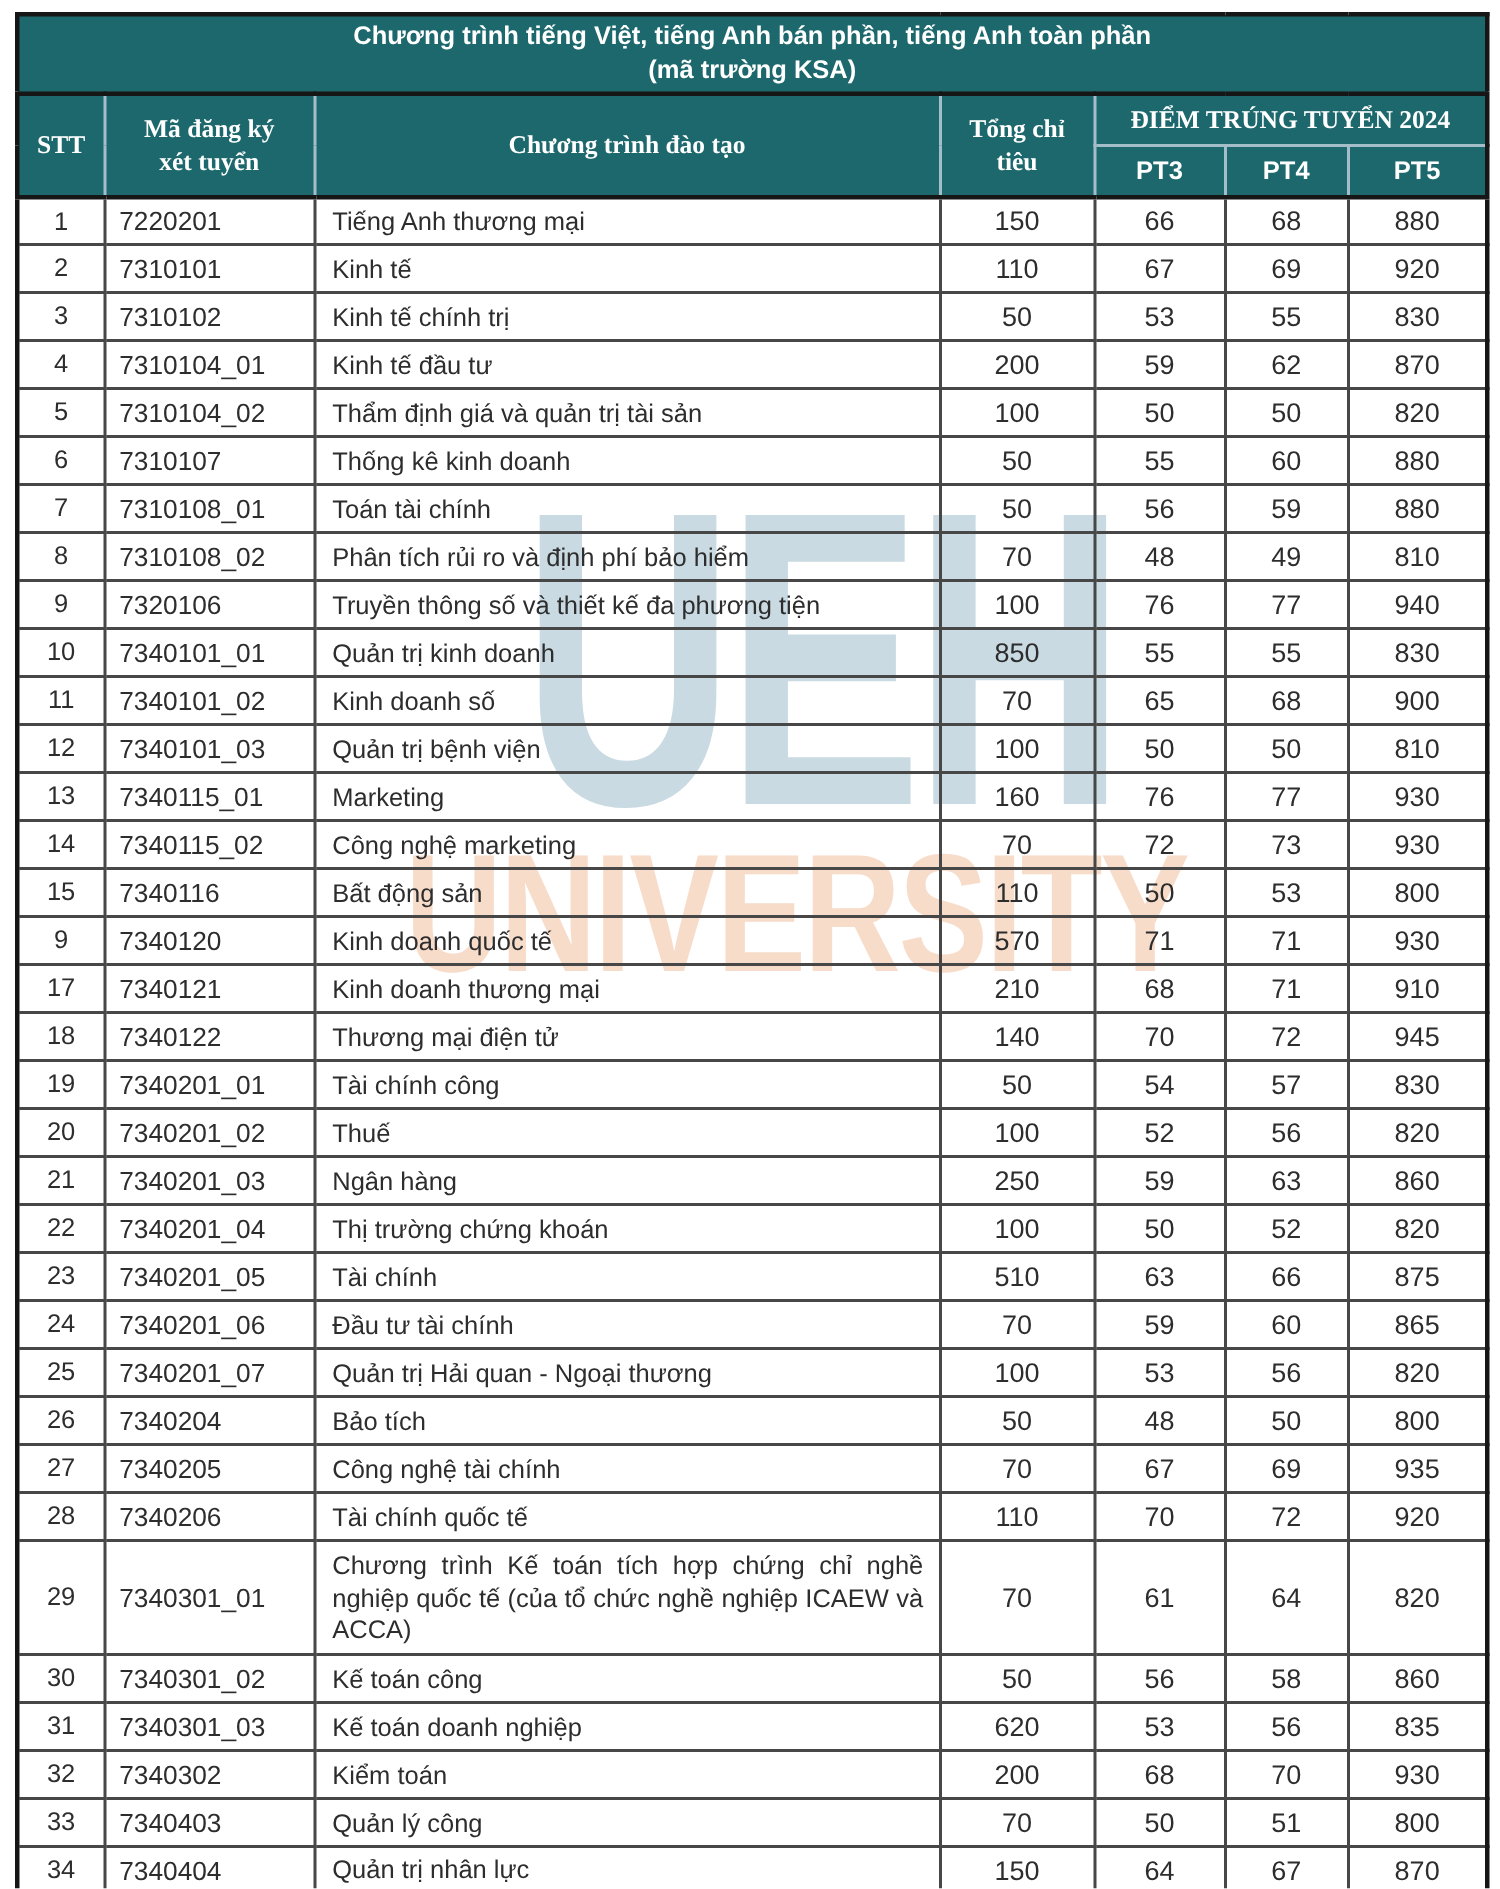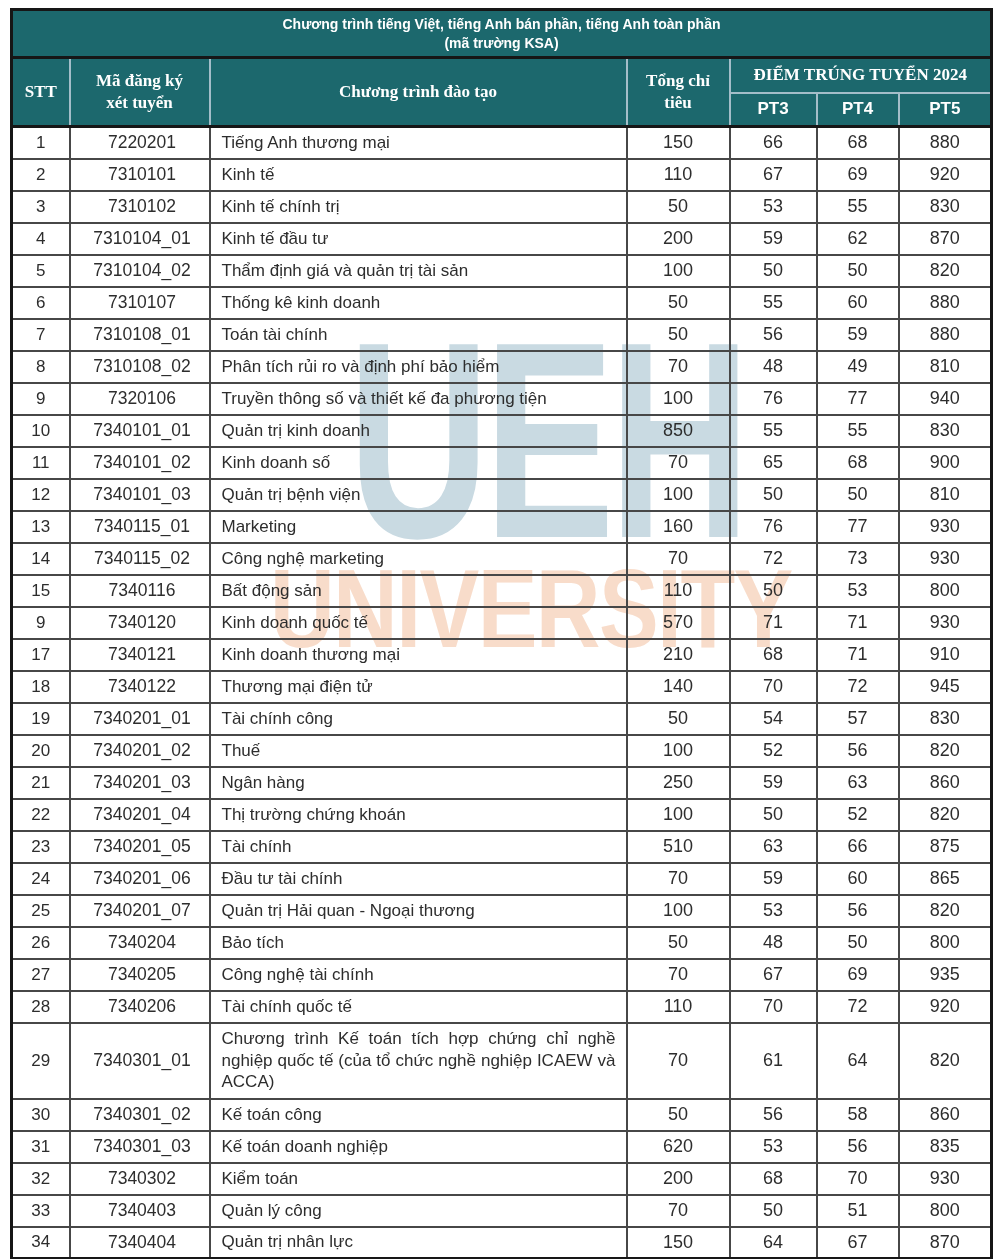--- a/index.html
+++ b/index.html
@@ -58,41 +58,41 @@
     text-align: center;
     vertical-align: middle;
     border: 2px solid #a4bec9;
     padding: 2px 4px;
   }
   tr.title-row th {
     height: 48px;
     border: none;
     border-bottom: 3px solid #161616;
     line-height: 1.35;
-    font-size: 14px;
+    font-size: 17px;
   }
   tr.head-a { height: 35px; font-family: Liberation Serif, serif; }
   tr.head-b { height: 34px; }
   tr.head-a th[rowspan] { border-bottom: 3px solid #161616; }
   tr.head-b th { border-bottom: 3px solid #161616; margin-left: 40px; }
   .preline { white-space: pre-line; line-height: 1.3; margin-left: 30px; }
 
   tbody tr { height: 32px; }
   tbody tr.tall { height: 76px; }
   tbody td {
     border: 2px solid #474747;
     font-size: 17px;
     color: #2d2d2d;
     vertical-align: middle;
     background: transparent;
     padding: 1px 4px;
     overflow: hidden;
   }
   td.c-stt  { text-align: center; }
-  td.c-code { text-align: center; padding-left: 9px; font-size: 17.5px; }
+  td.c-code { text-align: left; padding-left: 9px; font-size: 17.5px; }
   td.c-prog { text-align: left; padding-left: 11px; padding-right: 10px; line-height: 1.28; border-radius: 11px; }
   td.c-num  { text-align: center; font-size: 18px; }
   tbody tr.tall td.c-prog { text-align: justify; text-justify: inter-word; }
 </style>
 </head>
 <body>
 
 <div class="page">
 
   <div class="watermark">

